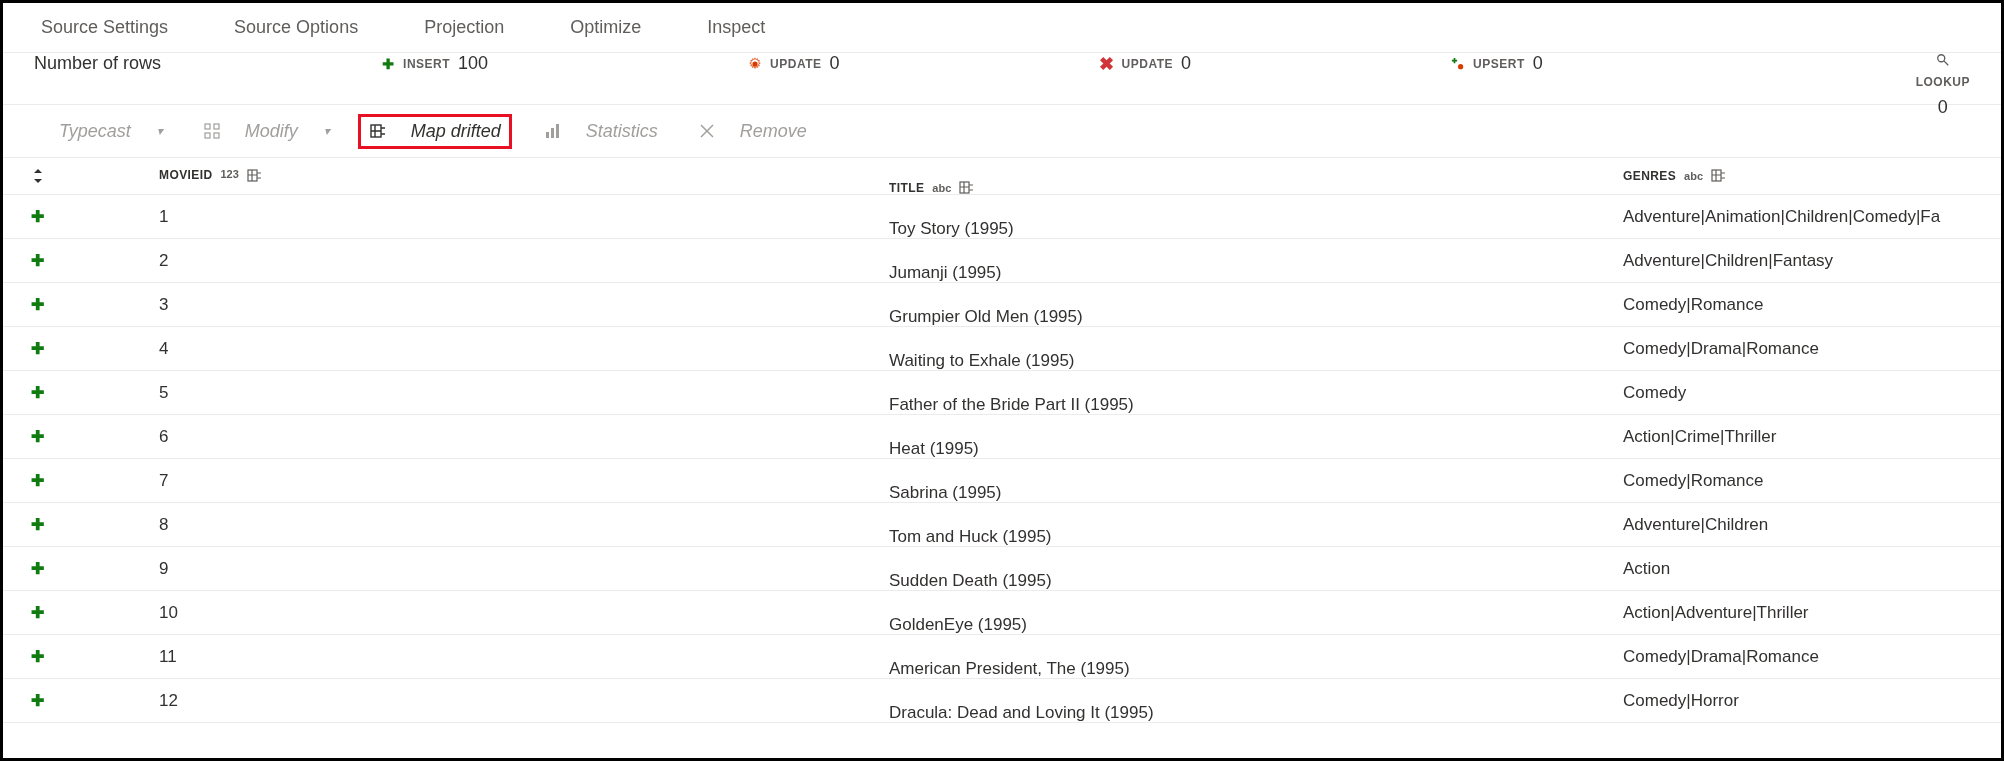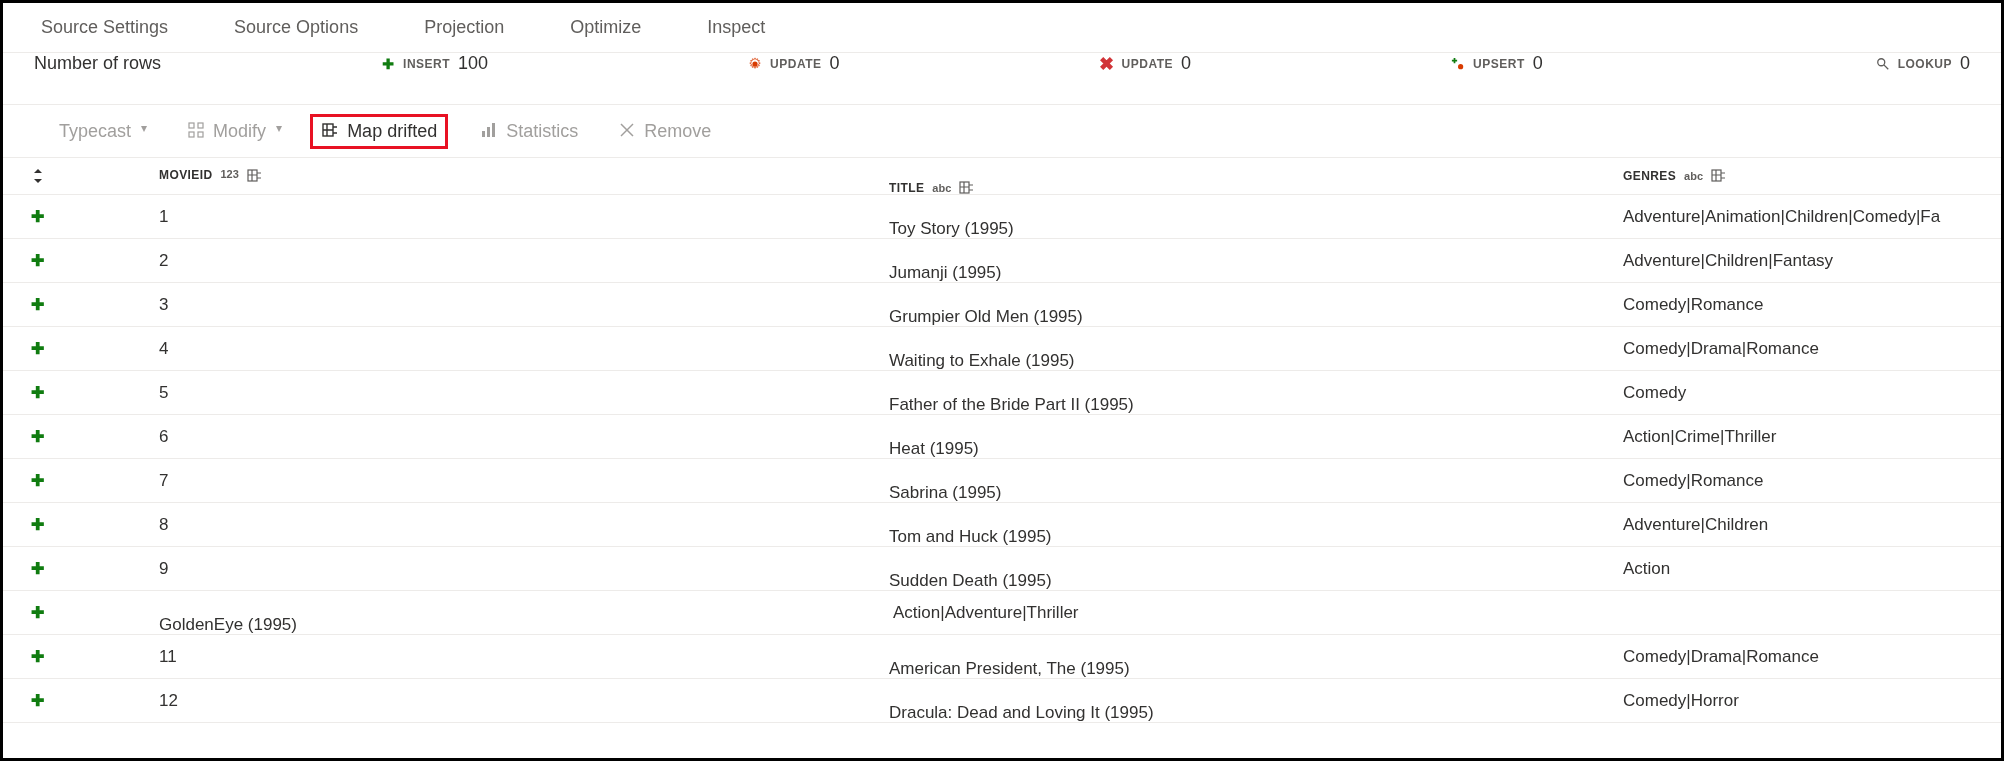--- a/index.html
+++ b/index.html
@@ -83,26 +83,27 @@
   .ico.search { color:#605e5c;}
   .toolbar {
     display:flex;
     align-items:center;
     height: 52px;
     padding: 0 48px;
     gap: 24px;
   }
   .toolbar .btn {
     display:flex;
-    align-items:flex-start;
-    gap:8px;
+    align-items:center;
+    gap:24px;
     color:#a19f9d;
     font-size:18px;
     cursor:pointer;
     padding: 4px 8px;
+    font-style: italic;
   }
   .toolbar .btn.enabled { color:#323130; }
   .highlight-box {
     border: 3px solid #e81123;
     padding: 8px 14px;
     margin-left: -4px;
   }
   .chev { font-size:12px; color:#a19f9d; margin-left:2px;}
   .toolbar svg { width:18px; height:18px; }
   .grid {
@@ -217,21 +218,21 @@
   <div class="stat">
     <span class="ico upsert">
       <svg viewBox="0 0 16 16">
           <path d="M4 1 L4 7 M1 4 L7 4" stroke="#107c10" stroke-width="2"></path>
           <circle cx="11" cy="11" r="3" fill="#d83b01"></circle>
         </svg>
     </span>
     <span class="kind">UPSERT</span>
     <span class="val">0</span>
   </div>
-  <div class="stat" style="margin-right:0; margin-left:auto;">
+  <div class="stat" style="margin-right:0; margin-left:auto;flex-direction:column;">
     <span class="ico search">
       <svg viewBox="0 0 16 16" fill="none" stroke="#605e5c" stroke-width="1.5">
           <circle cx="6" cy="6" r="4"></circle>
           <line x1="9" y1="9" x2="14" y2="14"></line>
         </svg>
     </span>
     <span class="kind">LOOKUP</span>
     <span class="val">0</span>
   </div>
 </div>
@@ -366,20 +367,21 @@
         <div class="col-genres cell-overflow">Adventure|Children</div>
       </div>
       <div class="row">
         <div class="plus-cell">✚</div>
         <div class="col-movieid cell-overflow">9</div>
         <div class="col-title cell-overflow">Sudden Death (1995)</div>
         <div class="col-genres cell-overflow">Action</div>
       </div>
       <div class="row">
         <div class="plus-cell">✚</div>
+        <div class="col-movieid cell-overflow">10</div>
         <div class="col-title cell-overflow">GoldenEye (1995)</div>
         <div class="col-genres cell-overflow">Action|Adventure|Thriller</div>
       </div>
       <div class="row">
         <div class="plus-cell">✚</div>
         <div class="col-movieid cell-overflow">11</div>
         <div class="col-title cell-overflow">American President, The (1995)</div>
         <div class="col-genres cell-overflow">Comedy|Drama|Romance</div>
       </div>
       <div class="row">

